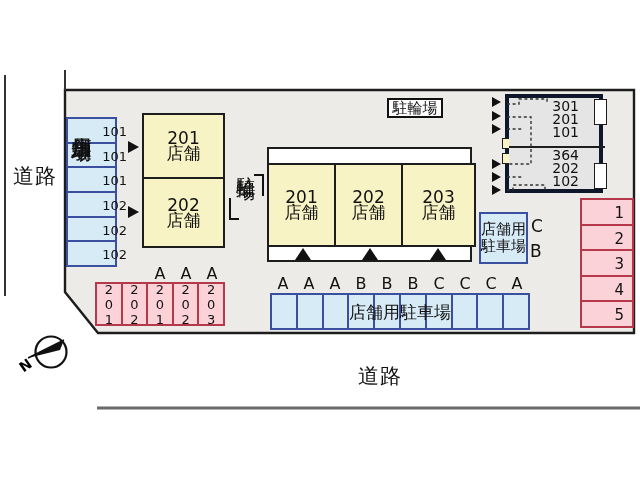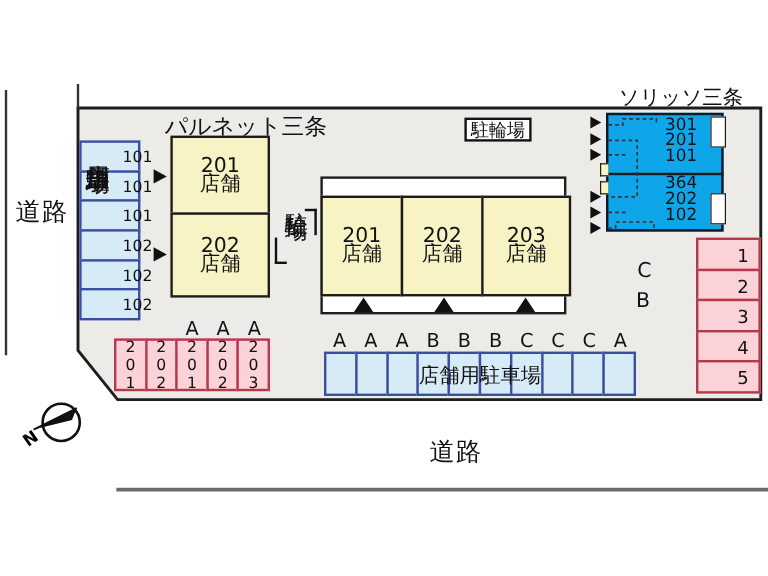--- a/index.html
+++ b/index.html
@@ -4,21 +4,21 @@
 <style>
   html,body{margin:0;padding:0;background:#fff;}
   .stage{position:relative;width:640px;height:480px;background:#fff;overflow:hidden;
          font-family:"DejaVu Sans","Liberation Sans",sans-serif;color:#111;}
   .abs{position:absolute;}
   .txt{white-space:nowrap;color:#111;}
   .vtext{writing-mode:vertical-rl;text-orientation:upright;line-height:1;}
   .center{display:flex;align-items:center;justify-content:center;text-align:center;}
 
   
-  .bld{background:#0ea5e9;border:2px solid #0f172a;box-sizing:border-box;}
+  .bld{background:#e5e5e5;border:4px solid #0f172a;box-sizing:border-box;}
   .cellY{background:#f8f3c5;border:2px solid #1d1d1d;box-sizing:border-box;}
 
   
   .pblue{background:#d7ebf7;border:2px solid #3b4fa0;box-sizing:border-box;}
   .ppink{background:#fad2d8;border:2px solid #b5384b;box-sizing:border-box;}
 
   .row{display:flex;}
   .row > div{flex:1;}
   .col{display:flex;flex-direction:column;}
   .col > div{flex:1;}
@@ -76,21 +76,20 @@
       </div>
     <div class="pblue" style="position:relative;margin-top:-2px;">
       <span class="abs stall-label" style="right:-12px;top:5px;">102</span>
       </div>
   </div>
   <div class="abs vtext" style="left:72px;top:121px;font-size:20px;letter-spacing:1px;">店舗用駐車場</div>
 
   <div class="abs tri-right" style="left:128px;top:141px;"></div>
   <div class="abs tri-right" style="left:128px;top:206px;"></div>
 
-  <div class="abs txt" style="left:125px;top:93px;width:160px;text-align:center;font-size:19px;">パルネット三条</div>
   <div class="abs" style="left:142px;top:113px;width:83px;height:135px;">
     <div class="cellY center" style="position:absolute;left:0;top:0;width:83px;height:66px;">
       <div class="unit-label"><span>201</span><br>
         <span>店舗</span></div>
     </div>
     <div class="cellY center" style="position:absolute;left:0;top:64px;width:83px;height:71px;">
       <div class="unit-label"><span>202</span><br>
         <span>店舗</span></div>
     </div>
   </div>
@@ -112,21 +111,20 @@
     </div>
     <div class="cellY center" style="position:absolute;left:132px;top:14px;width:75px;height:84px;">
       <div class="unit-label"><span>203</span><br>
         <span>店舗</span></div>
     </div>
     <div class="tri-up" style="position:absolute;left:26px;top:99px;"></div>
     <div class="tri-up" style="position:absolute;left:93px;top:99px;"></div>
     <div class="tri-up" style="position:absolute;left:161px;top:99px;"></div>
   </div>
 
-  <div class="abs txt" style="left:500px;top:70px;width:135px;text-align:center;font-size:17px;">ソリッソ三条</div>
   <div class="abs bld" style="left:505px;top:94px;width:98px;height:99px;">
     <div style="position:absolute;left:-2px;top:48px;width:98px;height:0;border-top:2px solid #1d1d1d;"></div>
     <div class="room-list" style="position:absolute;right:20px;top:2px;">
       <div>301</div>
       <div>201</div>
       <div>101</div>
     </div>
     <div class="room-list" style="position:absolute;right:20px;top:51px;">
       <div>364</div>
       <div>202</div>
@@ -148,20 +146,26 @@
   <svg class="abs" style="left:490px;top:90px;" width="120" height="110">
     <g fill="none" stroke="#333" stroke-width="1.4" stroke-dasharray="3,2.6">
       <path d="M17,14 H29 V9 H57 V14"></path>
       <path d="M17,27 L41,27 L41,74 L17,74"></path>
       <path d="M17,39 H33"></path>
       <path d="M17,87 H33"></path>
       <path d="M17,100 H23 V95 H55 V101"></path>
     </g>
   </svg>
 
+  <div class="abs pblue" style="left:479px;top:212px;width:49px;height:52px;">
+    <div style="text-align:center;font-size:15px;line-height:17px;padding-top:7px;">
+      <div>店舗用</div>
+      <div>駐車場</div>
+    </div>
+  </div>
   <div class="abs txt" style="left:531px;top:216px;font-size:17px;">C</div>
   <div class="abs txt" style="left:530px;top:241px;font-size:17px;">B</div>
 
   <div class="abs col" style="left:580px;top:198px;width:54px;height:130px;">
     <div class="ppink" style="position:relative;">
       <span class="abs" style="right:8px;top:4px;font-size:15px;">1</span>
       </div>
     <div class="ppink" style="position:relative;margin-top:-2px;">
       <span class="abs" style="right:8px;top:4px;font-size:15px;">2</span>
       </div>

